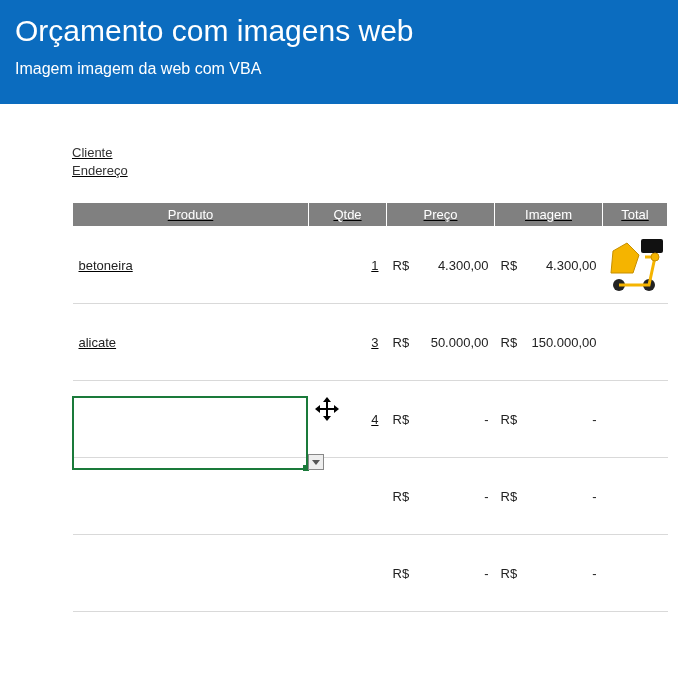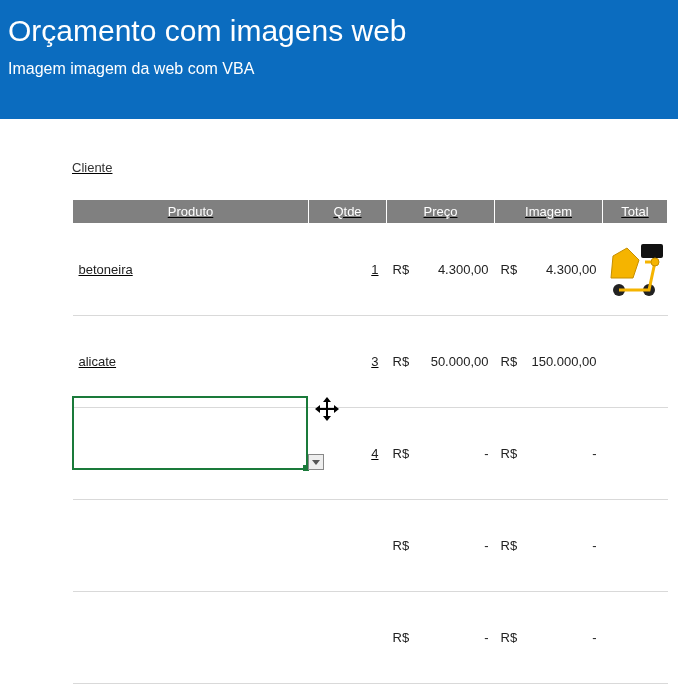--- a/index.html
+++ b/index.html
@@ -6,22 +6,22 @@
   body {
     font-family: "Segoe UI", Arial, sans-serif;
     background: #fff;
     width: 678px;
     height: 684px;
     overflow: hidden;
   }
   .header {
     background: #0b6cbf;
     color: #fff;
-    padding: 14px 20px 20px 8px;
-    height: 119px;
+    padding: 14px 20px 20px 15px;
+    height: 104px;
   }
   .header h1 {
     font-size: 30px;
     font-weight: 400;
     margin-bottom: 12px;
   }
   .header .sub {
     font-size: 16px;
     font-weight: 400;
   }
@@ -52,21 +52,21 @@
     font-size: 13px;
     padding: 4px 6px;
     text-align: center;
     border: 1px solid #fff;
     margin-top: 44px;
   }
   tbody td {
     border-bottom: 1px solid #d9d9d9;
     font-size: 13px;
     color: #222;
-    height: 92px;
+    height: 77px;
     padding: 4px 6px;
     vertical-align: middle;
     position: relative;
   }
   td.prod { text-align: left; }
   td.qty  { text-align: right; padding-right: 8px;}
   td.money { text-align: right; white-space: nowrap; }
   .money .cur { float:left; }
   .money .val { float:right; }
   .img-cell { text-align:center; padding:2px; }
@@ -127,20 +127,21 @@
 <body>
 
 <div class="header">
   <h1>Orçamento com imagens web</h1>
   <div class="sub">Imagem imagem da web com VBA</div>
 </div>
 
 <div class="content">
   <div class="info">
     <div>Cliente</div>
+    <div>Endereço</div>
   </div>
 
   <table>
     <colgroup>
       <col class="c-prod">
         <col class="c-qty">
         <col class="c-price">
         <col class="c-total">
         <col class="c-img">
     </colgroup>

